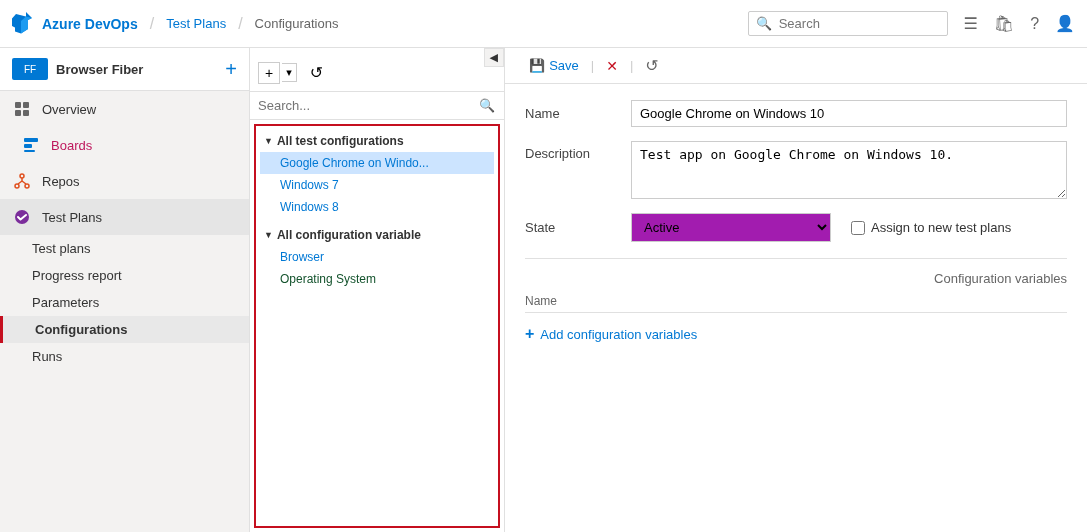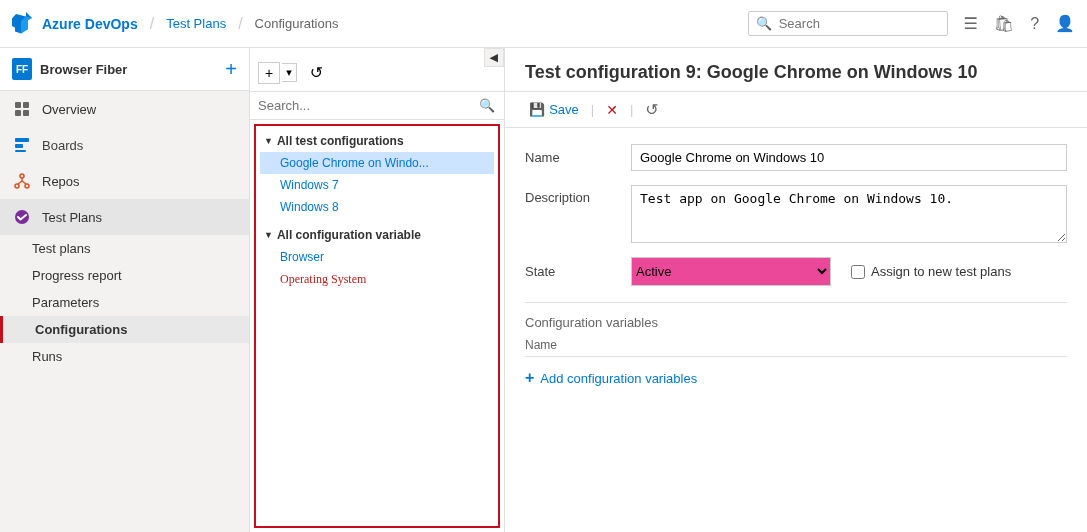--- a/index.html
+++ b/index.html
@@ -33,41 +33,41 @@
     <span style="cursor:pointer;font-size:16px;color:#666;">👤</span>
   </div>
 </div>
 
 <div style="display:flex;flex:1;overflow:hidden;">
 
   <div style="width:250px;background:#f3f2f1;border-right:1px solid #e0e0e0;display:flex;flex-direction:column;overflow-y:auto;flex-shrink:0;">
 
     <div style="display:flex;align-items:center;justify-content:space-between;padding:10px 12px;background:#fff;border-bottom:1px solid #e0e0e0;">
       <div style="display:flex;align-items:center;gap:8px;font-weight:600;font-size:13px;cursor:pointer;">
-        <div style="width:20px;height:22px;background:#0078d4;border-radius:2px;display:flex;align-items:center;justify-content:center;color:#fff;font-size:10px;font-weight:700;">
+        <div style="width:36px;height:22px;background:#0078d4;border-radius:2px;display:flex;align-items:center;justify-content:center;color:#fff;font-size:10px;font-weight:400;">
           <span>FF</span>
         </div>
         <span>Browser Fiber</span>
       </div>
       <span style="color:#0078d4;font-size:20px;cursor:pointer;line-height:1;">+</span>
     </div>
 
     <div style="display:flex;align-items:center;gap:10px;padding:8px 12px;cursor:pointer;font-size:13px;color:#333;">
       <span style="width:20px;height:20px;display:flex;align-items:center;justify-content:center;">
         <svg width="16" height="16" viewBox="0 0 16 16" fill="#666">
             <rect x="1" y="1" width="6" height="6" rx="1"></rect>
             <rect x="9" y="1" width="6" height="6" rx="1"></rect>
             <rect x="1" y="9" width="6" height="6" rx="1"></rect>
             <rect x="9" y="9" width="6" height="6" rx="1"></rect>
           </svg>
       </span>
       <span>Overview</span>
     </div>
 
-    <div style="display:flex;align-items:center;gap:10px;padding:8px 12px;cursor:pointer;font-size:13px;color:#404040;">
+    <div style="display:flex;align-items:center;gap:10px;padding:8px 12px;cursor:pointer;font-size:13px;color:#be185d;margin-left:9px;">
       <span style="width:20px;height:20px;display:flex;align-items:center;justify-content:center;">
         <svg width="16" height="16" viewBox="0 0 16 16" fill="#0078d4">
             <rect x="1" y="1" width="14" height="4" rx="1"></rect>
             <rect x="1" y="7" width="8" height="4" rx="1"></rect>
             <rect x="1" y="13" width="11" height="2" rx="1"></rect>
           </svg>
       </span>
       <span>Boards</span>
     </div>
 
@@ -137,31 +137,28 @@
         <div style="padding:4px 8px 4px 20px;font-size:12px;color:#0078d4;cursor:pointer;">Windows 7</div>
         <div style="padding:4px 8px 4px 20px;font-size:12px;color:#0078d4;cursor:pointer;">Windows 8</div>
       </div>
 
       <div style="margin-top:6px;">
         <div style="display:flex;align-items:center;gap:4px;padding:4px 4px;font-weight:600;font-size:12px;cursor:pointer;">
           <span style="font-size:9px;">▼</span>
           <span>All configuration variable</span>
         </div>
         <div style="padding:4px 8px 4px 20px;font-size:12px;color:#0078d4;cursor:pointer;">Browser</div>
-        <div style="padding:4px 8px 4px 20px;font-size:12px;color:#b91c1c;cursor:pointer;font-family:Liberation Serif, serif;">Operating System</div>
+        <div style="padding:4px 8px 4px 20px;font-size:12px;color:#14532d;cursor:pointer;">Operating System</div>
       </div>
 
     </div>
   </div>
 
   <div style="flex:1;display:flex;flex-direction:column;overflow-y:auto;">
 
-    <div style="padding:14px 20px 8px;border-bottom:1px solid #e0e0e0;">
-      <h1 style="font-size:18px;font-weight:600;color:#333;">Test configuration 9: Google Chrome on Windows 10</h1>
-    </div>
 
     <div style="display:flex;align-items:center;gap:8px;padding:6px 20px;border-bottom:1px solid #e0e0e0;">
       <button style="display:flex;align-items:center;gap:4px;color:#0078d4;cursor:pointer;font-size:13px;background:none;border:none;padding:2px 4px;">
         <span>💾</span>
         <span>Save</span>
       </button>
       <span style="color:#ccc;">|</span>
       <button style="background:none;border:none;cursor:pointer;font-size:14px;color:#c50f1f;padding:2px 4px;">✕</button>
       <span style="color:#ccc;">|</span>
       <button style="background:none;border:none;cursor:pointer;font-size:16px;color:#666;padding:2px 4px;">↺</button>
@@ -175,37 +172,37 @@
       </div>
 
       <div style="display:flex;align-items:flex-start;gap:16px;">
         <label style="width:90px;font-size:13px;color:#444;flex-shrink:0;padding-top:5px;">Description</label>
         <textarea style="flex: 1 1 0%; border: 1px solid rgb(204, 204, 204); padding: 5px 8px; font-size: 13px; outline: none; resize: vertical; height: 58px;">Test app on Google Chrome on Windows 10.</textarea>
       </div>
 
       <div style="display:flex;align-items:center;gap:16px;">
         <label style="width:90px;font-size:13px;color:#444;flex-shrink:0;">State</label>
         <div style="display:flex;align-items:center;gap:20px;">
-          <select style="border:1px solid #ccc;padding:5px 0;font-size:13px;min-width:200px;outline:none;background:#ec4899;">
+          <select style="border:1px solid #ccc;padding:5px 8px;font-size:13px;min-width:200px;outline:none;background:#a21caf;">
             <option value="Active">Active</option>
             <option value="Inactive">Inactive</option>
           </select>
           <label style="display:flex;align-items:flex-end;gap:6px;font-size:13px;color:#333;cursor:pointer;">
             <input type="checkbox" style="width: 14px; height: 14px;">
             <span>Assign to new test plans</span>
           </label>
         </div>
       </div>
 
     </div>
 
     <hr style="border:none;border-top:1px solid #e0e0e0;margin:0 20px;">
 
     <div style="padding:12px 20px 8px;">
-      <div style="font-size:13px;color:#666;margin-bottom:8px;">Configuration variables</div>
+      <div style="font-size:13px;color:#666;margin-bottom:8px;text-align:right;">Configuration variables</div>
       <div style="font-size:12px;color:#666;border-bottom:1px solid #e0e0e0;padding-bottom:4px;">
         <span>Name</span>
       </div>
     </div>
 
     <div style="display:flex;align-items:center;gap:6px;color:#0078d4;cursor:pointer;font-size:13px;padding:4px 20px;">
       <span style="font-size:16px;font-weight:600;">+</span>
       <span>Add configuration variables</span>
     </div>
 

